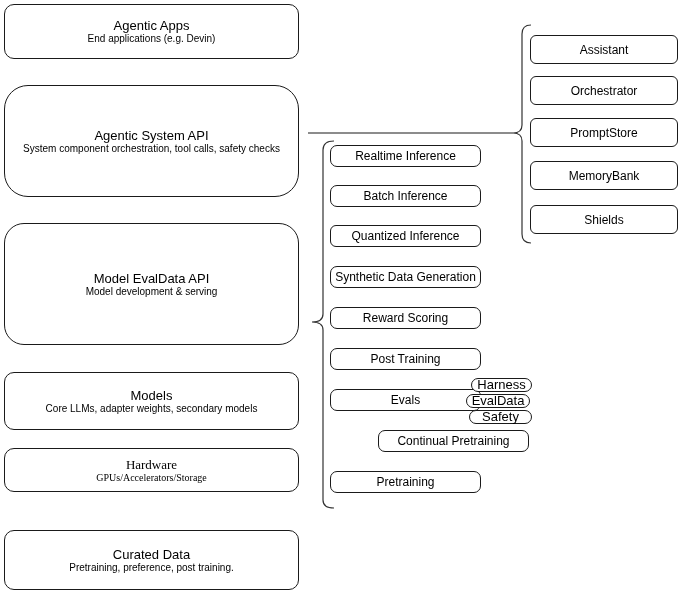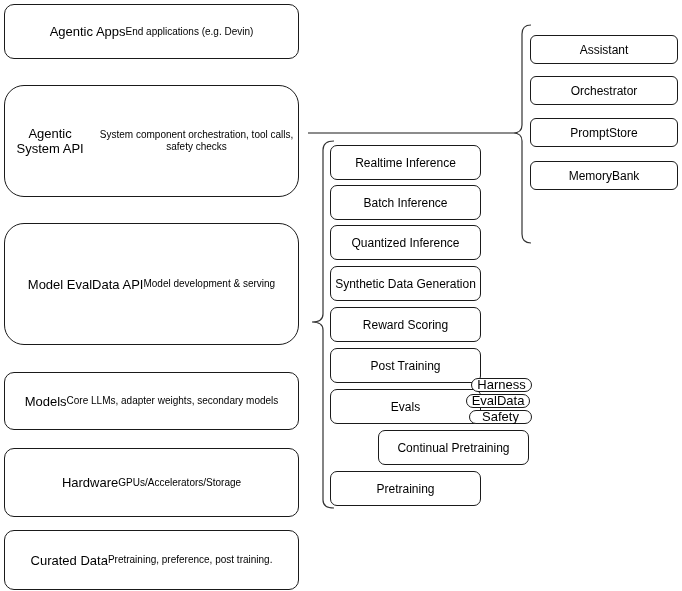--- a/index.html
+++ b/index.html
@@ -19,35 +19,35 @@
     z-index: 1;
   }
   .bigbox {
     position: absolute;
     left: 4px;
     width: 295px;
     box-sizing: border-box;
     border: 1px solid #1a1a1a;
     background: #ffffff;
     display: flex;
-    flex-direction: row;
+    flex-direction: column;
     align-items: center;
     justify-content: center;
     text-align: center;
     z-index: 2;
   }
   .bigbox .title { font-size: 13px; line-height: 15px; }
   .bigbox .subtitle { font-size: 10px; line-height: 12px; }
   .r10 { border-radius: 10px; }
   .r20 { border-radius: 20px; }
   .mbox {
     position: absolute;
     left: 330px;
     width: 151px;
-    height: 35px;
+    height: 22px;
     box-sizing: border-box;
     border: 1px solid #1a1a1a;
     border-radius: 7px;
     background: #ffffff;
     display: flex;
     align-items: center;
     justify-content: center;
     font-size: 12px;
     text-align: center;
     z-index: 2;
@@ -90,53 +90,54 @@
   <svg class="overlay" viewBox="0 0 682 591" xmlns="http://www.w3.org/2000/svg">
     <path d="M308,133 L513,133" fill="none" stroke="#666666" stroke-width="1.4"></path>
     <path d="M531,25 Q522,25 522,34 L522,125 Q522,133 513,133 Q522,133 522,141 L522,234 Q522,243 531,243" fill="none" stroke="#333333" stroke-width="1.2"></path>
     <path d="M334,141 Q323,141 323,150 L323,314 Q323,322 312,322 Q323,322 323,330 L323,500 Q323,508 334,508" fill="none" stroke="#333333" stroke-width="1.2"></path>
   </svg>
 
   <div class="bigbox r10" style="top:4px; height:55px;">
     <div class="title">Agentic Apps</div>
     <div class="subtitle">End applications (e.g. Devin)</div>
   </div>
-  <div class="bigbox r20" style="top:85px; height:112px;">
+  <div class="bigbox r20" style="top:85px; height:112px;border-radius:24px;">
     <div class="title">Agentic System API</div>
     <div class="subtitle">System component orchestration, tool calls, safety checks</div>
   </div>
   <div class="bigbox r20" style="top:223px; height:122px;">
     <div class="title">Model EvalData API</div>
     <div class="subtitle">Model development &amp; serving</div>
   </div>
   <div class="bigbox r10" style="top:372px; height:58px;">
     <div class="title">Models</div>
     <div class="subtitle">Core LLMs, adapter weights, secondary models</div>
   </div>
-  <div class="bigbox r10" style="top:448px; height:69px;">
+  <div class="bigbox r10" style="top:448px; height:44px;font-family:Liberation Serif, serif;">
     <div class="title">Hardware</div>
     <div class="subtitle">GPUs/Accelerators/Storage</div>
   </div>
   <div class="bigbox r10" style="top:530px; height:60px;">
     <div class="title">Curated Data</div>
     <div class="subtitle">Pretraining, preference, post training.</div>
   </div>
 
   <div class="mbox" style="top:145px;">Realtime Inference</div>
   <div class="mbox" style="top:185px;">Batch Inference</div>
-  <div class="mbox" style="top:225px;">Quantized Inference</div>
+  <div class="mbox" style="top:225px;border-radius:6px;">Quantized Inference</div>
   <div class="mbox" style="top:266px;">Synthetic Data Generation</div>
   <div class="mbox" style="top:307px;">Reward Scoring</div>
   <div class="mbox" style="top:348px;">Post Training</div>
   <div class="mbox" style="top:389px;">Evals</div>
   <div class="mbox" style="top:430px;margin-left:48px;">Continual Pretraining</div>
   <div class="mbox" style="top:471px;">Pretraining</div>
 
   <div class="pill" style="left:471px; top:378px; width:61px; height:14px;">Harness</div>
   <div class="pill" style="left:466px; top:394px; width:64px; height:14px;">EvalData</div>
   <div class="pill" style="left:469px; top:410px; width:63px; height:14px;">Safety</div>
 
   <div class="rbox" style="top:35px;">Assistant</div>
   <div class="rbox" style="top:76px;">Orchestrator</div>
   <div class="rbox" style="top:118px;">PromptStore</div>
   <div class="rbox" style="top:161px;">MemoryBank</div>
+  <div class="rbox" style="top:205px;">Shields</div>
 
 </div>
 
 </body></html>

